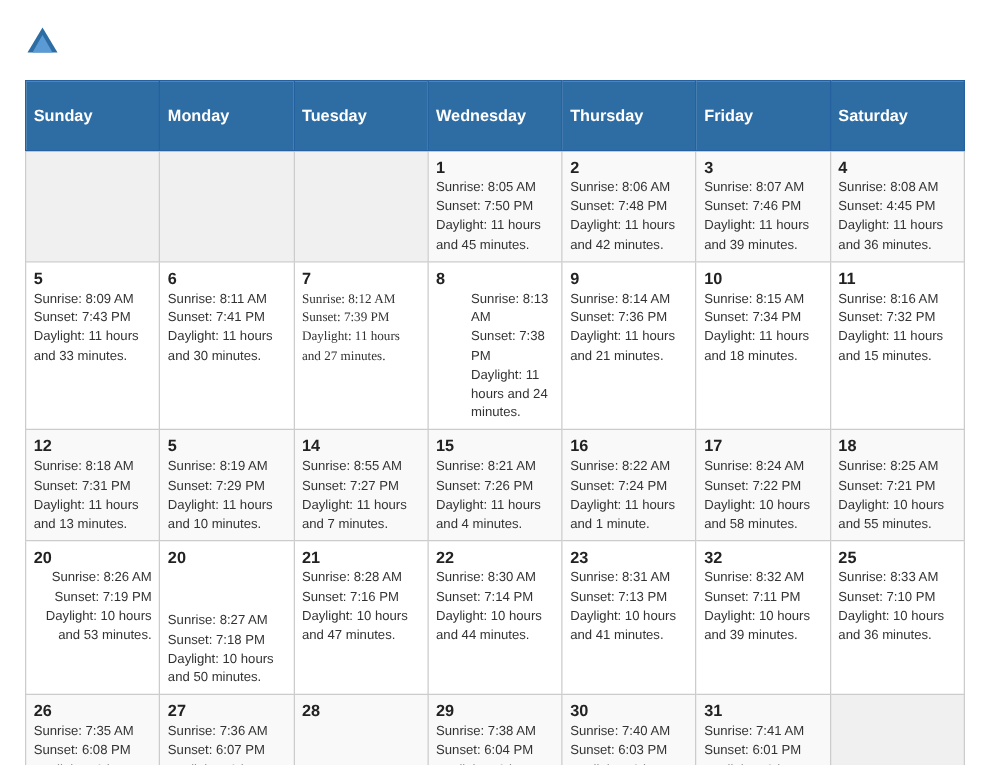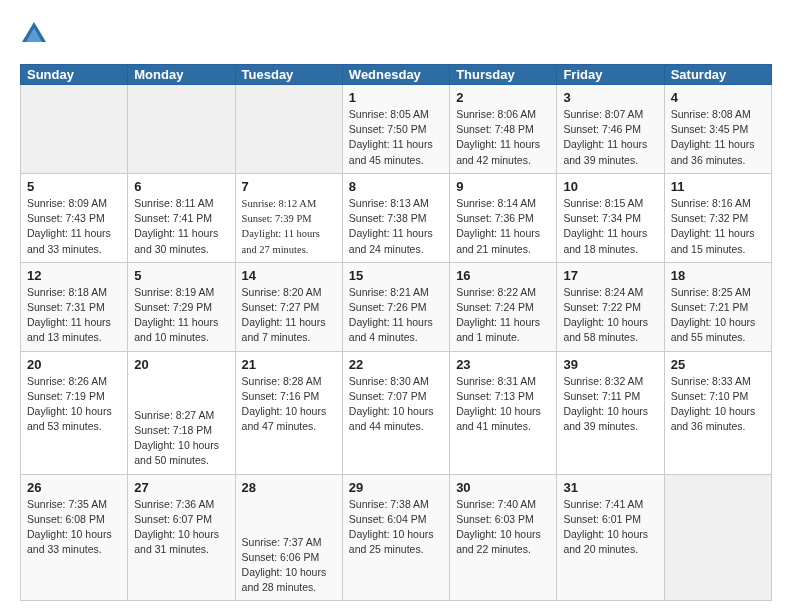--- a/index.html
+++ b/index.html
@@ -53,21 +53,21 @@
     .calendar {
       width: 100%;
       border-collapse: collapse;
       border: 1px solid #bbb;
     }
     .calendar thead tr th {
       background: #2e6da4;
       color: #fff;
       font-size: 13px;
       font-weight: bold;
-      padding: 2px 6px;
+      padding: 20px 6px;
       text-align: left;
       border: 1px solid #2561a0;
     }
     .calendar tbody tr td {
       width: calc(100% / 7);
       vertical-align: top;
       border: 1px solid #ccc;
       padding: 5px 6px;
       font-size: 11px;
       color: #333;
@@ -148,21 +148,21 @@
           </td>
           <td>
             <span class="day-number">3</span>
             <div class="cell-text" style="white-space: pre-line;">Sunrise: 8:07 AM
 Sunset: 7:46 PM
 Daylight: 11 hours and 39 minutes.</div>
           </td>
           <td>
             <span class="day-number">4</span>
             <div class="cell-text" style="white-space: pre-line;">Sunrise: 8:08 AM
-Sunset: 3:45 PM
+Sunset: 4:45 PM
 Daylight: 11 hours and 36 minutes.</div>
           </td>
         </tr>
         <tr>
           <td>
             <span class="day-number">5</span>
             <div class="cell-text" style="white-space: pre-line;">Sunrise: 8:09 AM
 Sunset: 7:43 PM
 Daylight: 11 hours and 33 minutes.</div>
           </td>
@@ -173,21 +173,21 @@
 Daylight: 11 hours and 30 minutes.</div>
           </td>
           <td>
             <span class="day-number">7</span>
             <div class="cell-text" style="white-space: pre-line; font-family: Liberation Serif, serif;">Sunrise: 8:12 AM
 Sunset: 7:39 PM
 Daylight: 11 hours and 27 minutes.</div>
           </td>
           <td>
             <span class="day-number">8</span>
-            <div class="cell-text" style="white-space: pre-line;">Sunrise: 8:13 AM
+            <div class="cell-text" style="white-space: pre-line; margin-left: 28px;">Sunrise: 8:13 AM
 Sunset: 7:38 PM
 Daylight: 11 hours and 24 minutes.</div>
           </td>
           <td>
             <span class="day-number">9</span>
             <div class="cell-text" style="white-space: pre-line;">Sunrise: 8:14 AM
 Sunset: 7:36 PM
 Daylight: 11 hours and 21 minutes.</div>
           </td>
           <td>
@@ -211,21 +211,21 @@
 Daylight: 11 hours and 13 minutes.</div>
           </td>
           <td>
             <span class="day-number">5</span>
             <div class="cell-text" style="white-space: pre-line;">Sunrise: 8:19 AM
 Sunset: 7:29 PM
 Daylight: 11 hours and 10 minutes.</div>
           </td>
           <td>
             <span class="day-number">14</span>
-            <div class="cell-text" style="white-space: pre-line;">Sunrise: 8:20 AM
+            <div class="cell-text" style="white-space: pre-line;">Sunrise: 8:55 AM
 Sunset: 7:27 PM
 Daylight: 11 hours and 7 minutes.</div>
           </td>
           <td>
             <span class="day-number">15</span>
             <div class="cell-text" style="white-space: pre-line;">Sunrise: 8:21 AM
 Sunset: 7:26 PM
 Daylight: 11 hours and 4 minutes.</div>
           </td>
           <td>
@@ -243,50 +243,50 @@
           <td>
             <span class="day-number">18</span>
             <div class="cell-text" style="white-space: pre-line;">Sunrise: 8:25 AM
 Sunset: 7:21 PM
 Daylight: 10 hours and 55 minutes.</div>
           </td>
         </tr>
         <tr>
           <td>
             <span class="day-number">20</span>
-            <div class="cell-text" style="white-space: pre-line;">Sunrise: 8:26 AM
+            <div class="cell-text" style="white-space: pre-line; text-align: right;">Sunrise: 8:26 AM
 Sunset: 7:19 PM
 Daylight: 10 hours and 53 minutes.</div>
           </td>
           <td>
             <span class="day-number">20</span>
             <div class="cell-text" style="white-space: pre-line; margin-top: 36px;">Sunrise: 8:27 AM
 Sunset: 7:18 PM
 Daylight: 10 hours and 50 minutes.</div>
           </td>
           <td>
             <span class="day-number">21</span>
             <div class="cell-text" style="white-space: pre-line;">Sunrise: 8:28 AM
 Sunset: 7:16 PM
 Daylight: 10 hours and 47 minutes.</div>
           </td>
           <td>
             <span class="day-number">22</span>
             <div class="cell-text" style="white-space: pre-line;">Sunrise: 8:30 AM
-Sunset: 7:07 PM
+Sunset: 7:14 PM
 Daylight: 10 hours and 44 minutes.</div>
           </td>
           <td>
             <span class="day-number">23</span>
             <div class="cell-text" style="white-space: pre-line;">Sunrise: 8:31 AM
 Sunset: 7:13 PM
 Daylight: 10 hours and 41 minutes.</div>
           </td>
           <td>
-            <span class="day-number">39</span>
+            <span class="day-number">32</span>
             <div class="cell-text" style="white-space: pre-line;">Sunrise: 8:32 AM
 Sunset: 7:11 PM
 Daylight: 10 hours and 39 minutes.</div>
           </td>
           <td>
             <span class="day-number">25</span>
             <div class="cell-text" style="white-space: pre-line;">Sunrise: 8:33 AM
 Sunset: 7:10 PM
 Daylight: 10 hours and 36 minutes.</div>
           </td>

